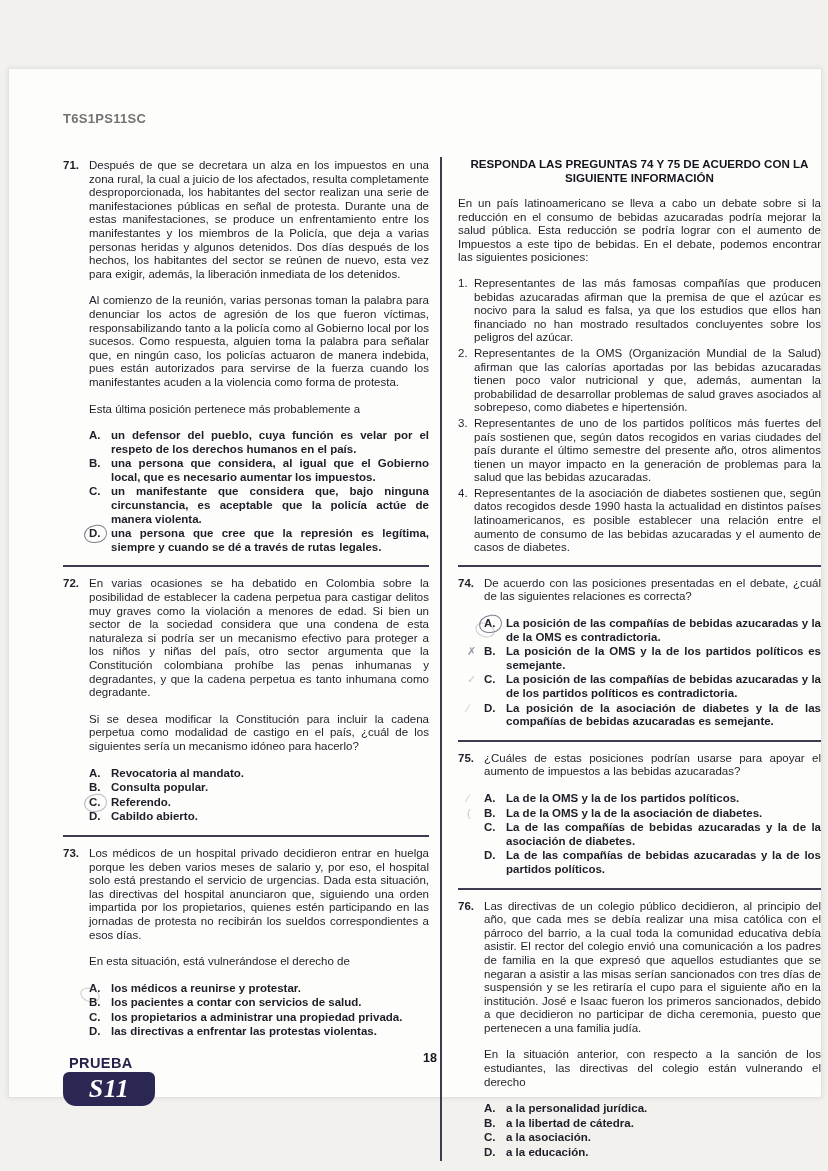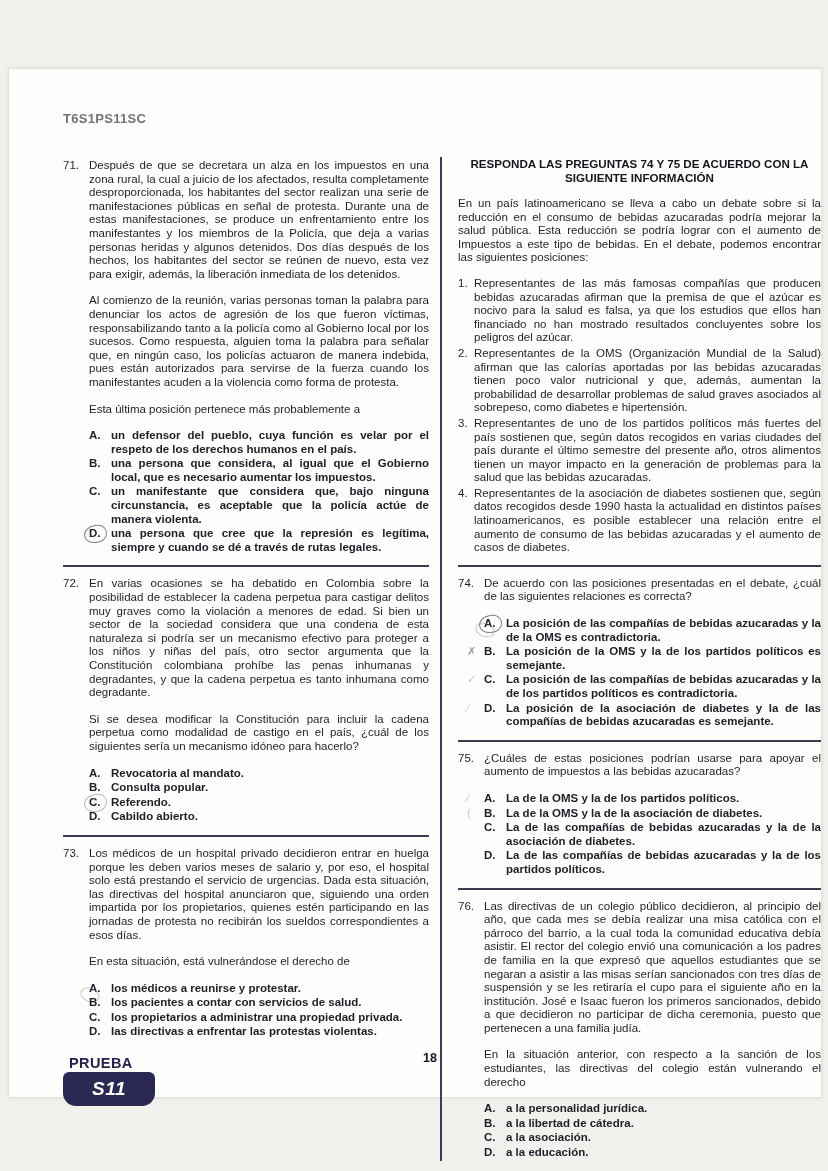--- a/index.html
+++ b/index.html
@@ -31,21 +31,21 @@
     position:absolute;left:431px;top:88px;width:381px;
     border-left:2px solid #3c3c55;
     padding-left:16px;box-sizing:border-box;
     font-size:11.5px;line-height:13.6px;text-align:justify;
   }
   .section-header{
     font-weight:bold;text-align:center;margin:0 4px 12px 4px;
     font-size:11.6px;line-height:14px;color:#15151f;
   }
   .question{display:flex;margin:0;}
-  .qnum{width:26px;flex-shrink:0;font-weight:normal;}
+  .qnum{width:26px;flex-shrink:0;font-weight:bold;}
   .qbody{flex:1;}
   .para{margin:0 0 13px 0;}
   .para:last-child{margin-bottom:0;}
   .opts{margin-top:1px;}
   .opt{display:flex;margin:0 0 1px 0;}
   .letter{width:22px;flex-shrink:0;font-weight:bold;position:relative;}
   .otext{flex:1;font-weight:bold;}
   .sep{border:0;border-top:2px solid #3b3b52;margin:10px 0 10px 0;height:0;}
   .intro{margin:0 0 12px 0;}
   .pos{display:flex;margin:0 0 2px 0;}
@@ -75,22 +75,23 @@
     font-weight:bold;font-size:14.5px;color:#26224c;letter-spacing:.4px;
     margin-left:6px;line-height:15px;
   }
   .badge-box{
     margin-top:1px;width:92px;height:34px;
     background:#2b2753;
     border-radius:6px 6px 13px 13px;
     display:flex;align-items:center;justify-content:center;
   }
   .badge-code{
-    color:#ffffff;font-weight:bold;font-size:19px;letter-spacing:.5px;
+    color:#ffffff;font-weight:bold;font-size:26px;letter-spacing:.5px;
     font-style:italic;
+    font-family:Liberation Serif, serif;
   }
 </style>
 </head>
 <body>
 
 <div class="page">
 
   <div class="header-code">T6S1PS11SC</div>
 
   <div class="col-left">

